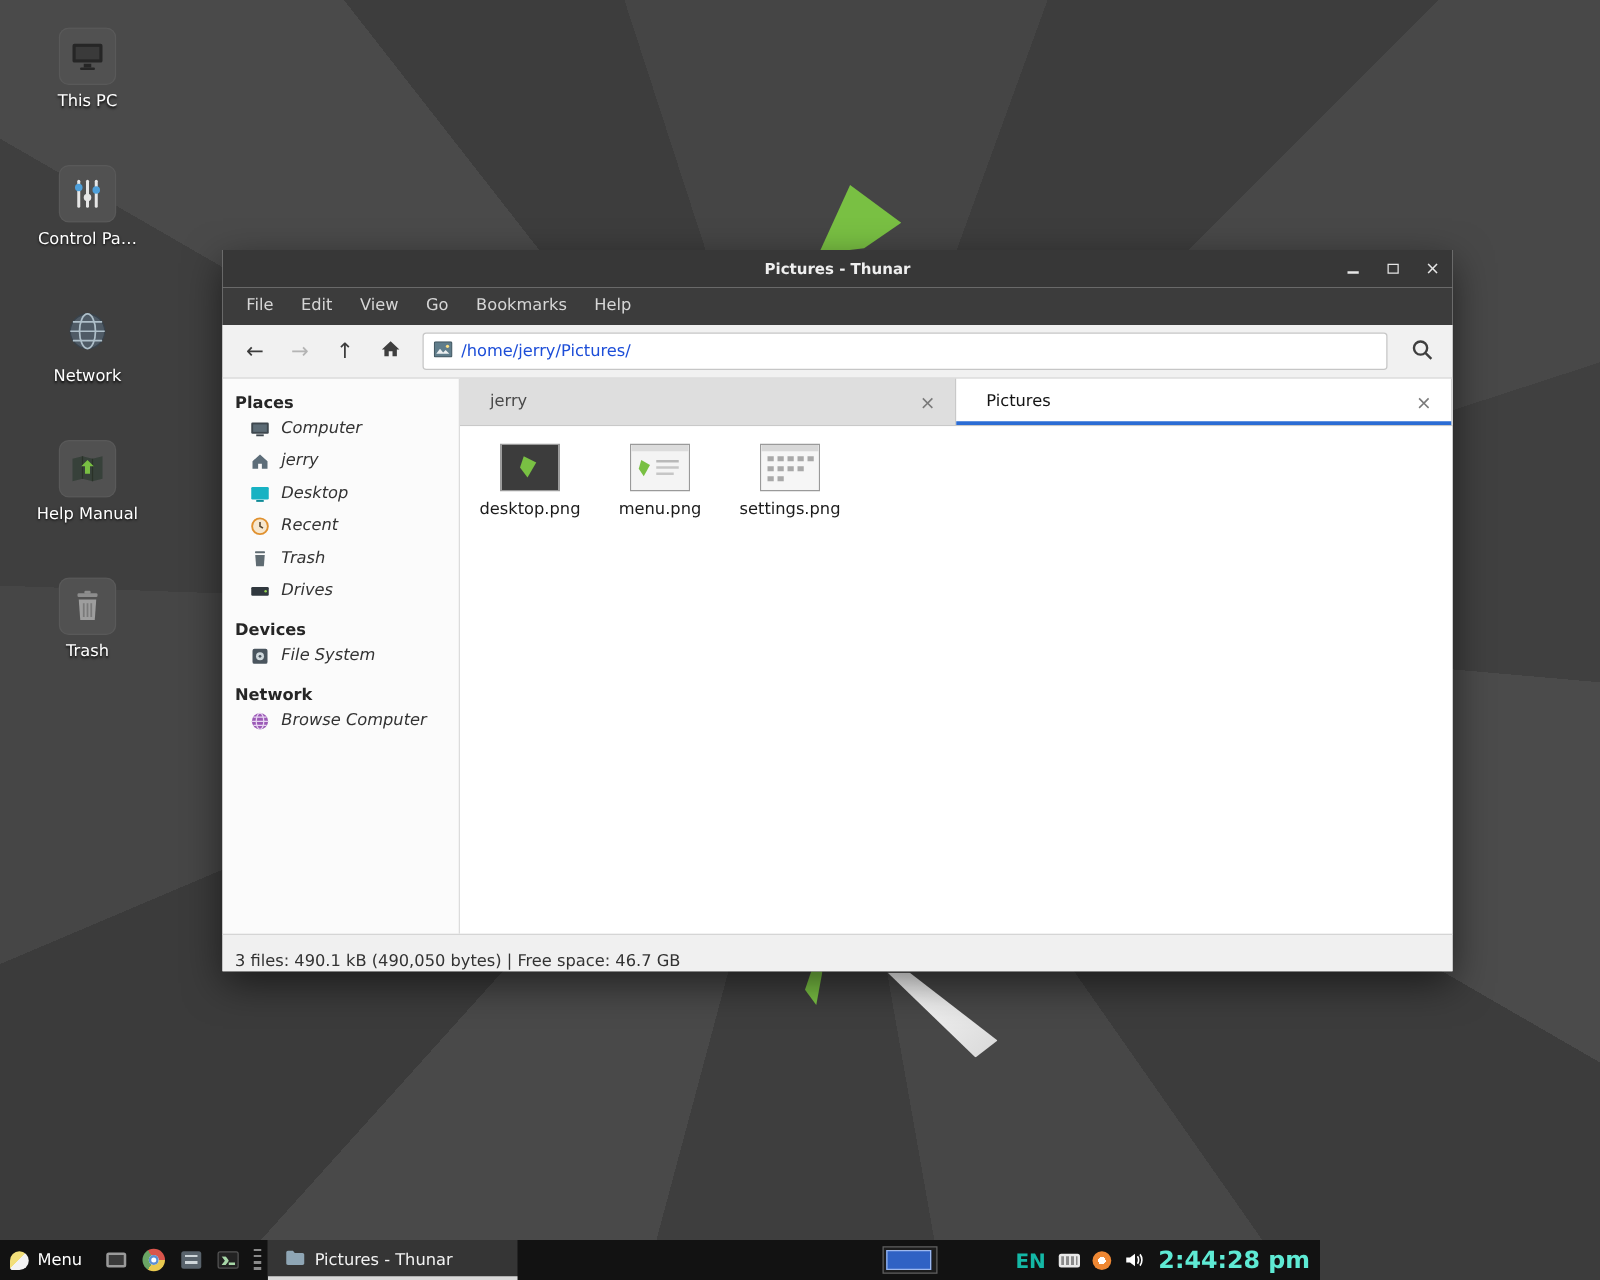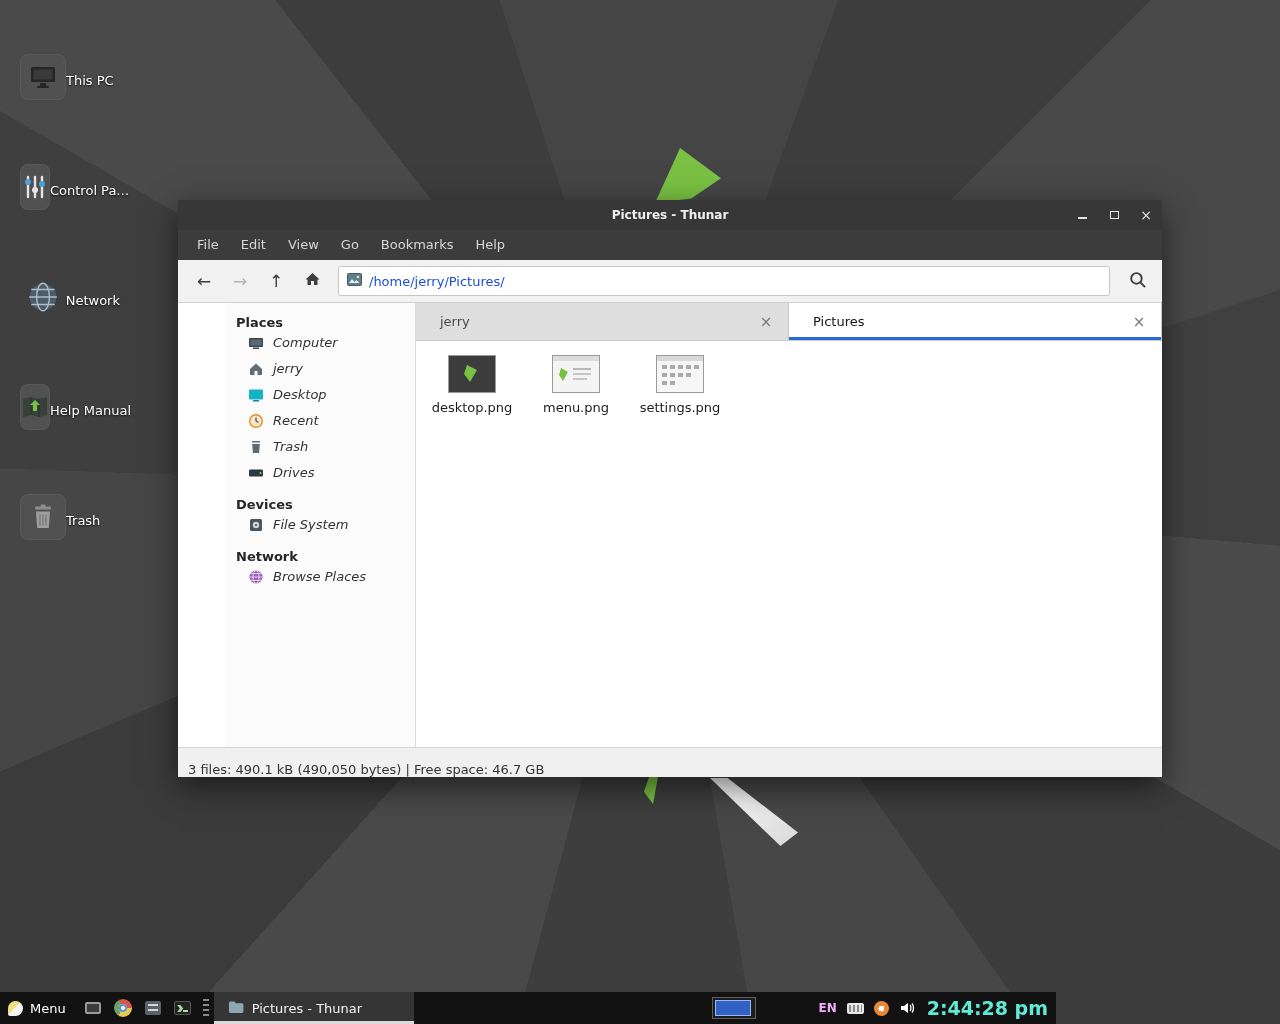--- a/index.html
+++ b/index.html
@@ -16,21 +16,21 @@
   }
   .accent-green-top { position:absolute; left:655px; top:148px; width:66px; height:55px;
     background:#79c043; clip-path:polygon(0 100%,38% 0,100% 55%,55% 92%); }
   .accent-green-bottom { position:absolute; left:643px; top:777px; width:20px; height:27px;
     background:#79c043; clip-path:polygon(30% 0,75% 0,50% 100%,5% 55%); }
   .accent-white-bottom { position:absolute; left:710px; top:778px; width:88px; height:68px;
     background:linear-gradient(135deg,#ffffff,#d8d8d8); clip-path:polygon(0 0,20% 0,100% 80%,80% 100%); }
 
   
   .desktop-icons { position:absolute; left:20px; top:22px; width:100px; }
-  .dicon { height:110px; display:flex; flex-direction:row; align-items:center; }
+  .dicon { height:110px; display:flex; flex-direction:column; align-items:center; }
   .tile { width:46px; height:46px; border-radius:8px; background:#515151;
           display:flex; align-items:center; justify-content:center;
           box-shadow:inset 0 0 0 1px rgba(255,255,255,.05); }
   .tile.no-bg { background:transparent; box-shadow:none; }
   .dlabel { color:#fff; font-size:13px; margin-top:6px; text-shadow:0 1px 2px rgba(0,0,0,.9);
             max-width:100px; white-space:nowrap; }
 
   
   .window { position:absolute; left:178px; top:200px; width:984px; height:577px;
             background:#fff; box-shadow:0 10px 30px rgba(0,0,0,.55);
@@ -53,21 +53,21 @@
              font-size:17px; color:#3c3c3c; border-radius:3px; flex:none; }
   .nav-btn.disabled { color:#b4b4b4; }
   .pathbar { flex:1; height:30px; background:#fff; border:1px solid #c6c6c6; border-radius:3px;
              margin:0 10px 0 8px; display:flex; align-items:center; padding:0 8px; gap:7px;
              font-size:13px; color:#1d4ed8; min-width:0; }
   .search-btn { width:34px; height:34px; display:flex; align-items:center; justify-content:center;
                 border-radius:3px; flex:none; }
 
   .content { flex:1; display:flex; min-height:0; }
   .sidebar { width:190px; background:#fbfbfb; border-right:1px solid #dcdcdc;
-             padding-top:6px; font-size:13px; color:#333; flex:none;margin-left:48px; }
+             padding-top:6px; font-size:13px; color:#333; flex:none; }
   .side-header { font-weight:bold; color:#262626; padding:6px 10px 5px 10px; }
   .side-item { display:flex; align-items:flex-start; gap:9px; height:26px; padding-left:22px;font-style:italic; }
   .side-icon { width:16px; height:16px; flex:none; display:flex; align-items:center; justify-content:center; }
 
   .main { flex:1; display:flex; flex-direction:column; min-width:0; }
   .tabbar { height:38px; display:flex; background:#e2e2e2; border-bottom:1px solid #c9c9c9; flex:none; }
   .tab { flex:1; display:flex; align-items:center; padding:0 12px 0 24px; font-size:13px;
          color:#4a4a4a; background:#dedede; border-right:1px solid #c9c9c9; position:relative; min-width:0; }
   .tab.active { background:#fff; color:#141414; }
   .tab.active::after { content:""; position:absolute; left:0; right:0; bottom:0; height:3px; background:#2b6cd4; }
@@ -102,21 +102,21 @@
       clip-path:polygon(0 0,55% 0,100% 50%,55% 100%,0 100%,45% 50%); }
   .term-glyph::after { content:""; position:absolute; right:2px; bottom:2px; width:5px; height:2px; background:#a8d8a8; }
   .tb-sep { width:6px; height:18px; margin:0 5px;
       background:repeating-linear-gradient(#8a8a8a 0 2px,transparent 2px 5px); flex:none; }
   .task-btn { display:flex; align-items:center; gap:8px; height:100%; padding:0 14px; min-width:200px;
       background:#353535; font-size:13px; color:#f2f2f2; box-shadow:inset 0 -3px 0 #d9d9d9; flex:none; }
   .tray { margin-left:auto; display:flex; align-items:center; height:100%; padding-right:8px; }
   .pager { width:44px; height:22px; background:#1c1c1c; border:1px solid #5f5f5f; position:relative; flex:none; }
   .pager-window { position:absolute; left:2px; top:2px; width:36px; height:16px;
       background:#2f62c4; border:1px solid #9db9ef; }
-  .kb-layout { font-size:12px; font-weight:bold; color:#f0abfc; margin-left:62px; }
+  .kb-layout { font-size:16px; font-weight:bold; color:#14b8a6; margin-left:62px; }
   .kbd-glyph { width:17px; height:11px; background:#e8e8e8; border-radius:2px; margin-left:10px; position:relative; }
   .kbd-glyph::after { content:""; position:absolute; left:2px; right:2px; top:2px; height:7px;
       background:repeating-linear-gradient(90deg,#8a8a8a 0 2px,transparent 2px 4px); }
   .orange-glyph { width:15px; height:15px; border-radius:50%; margin-left:10px;
       background:radial-gradient(circle,#fff 0 3px,#ee8733 3px); }
   .speaker { margin-left:10px; display:flex; align-items:center; }
   .clock { font-size:19px; color:#5eead4; margin-left:12px; white-space:nowrap;font-weight:bold; }
 </style>
 </head>
 <body>
@@ -317,21 +317,21 @@
 
       <div class="side-header">Network</div>
       <div class="side-item">
         <span class="side-icon">
             <svg width="16" height="16" viewBox="0 0 16 16">
               <circle cx="8" cy="8" r="6.5" fill="#9b59b6"></circle>
               <ellipse cx="8" cy="8" rx="3" ry="6.5" fill="none" stroke="#e8d5f2" stroke-width="1"></ellipse>
               <path d="M1.5 8h13M2.8 4.7h10.4M2.8 11.3h10.4" stroke="#e8d5f2" stroke-width="1" fill="none"></path>
             </svg>
           </span>
-        <span>Browse Places</span>
+        <span>Browse Computer</span>
       </div>
     </div>
 
     <div class="main">
       <div class="tabbar">
         <div class="tab">
           <span>jerry</span>
           <span class="tab-close">×</span>
         </div>
         <div class="tab active">

